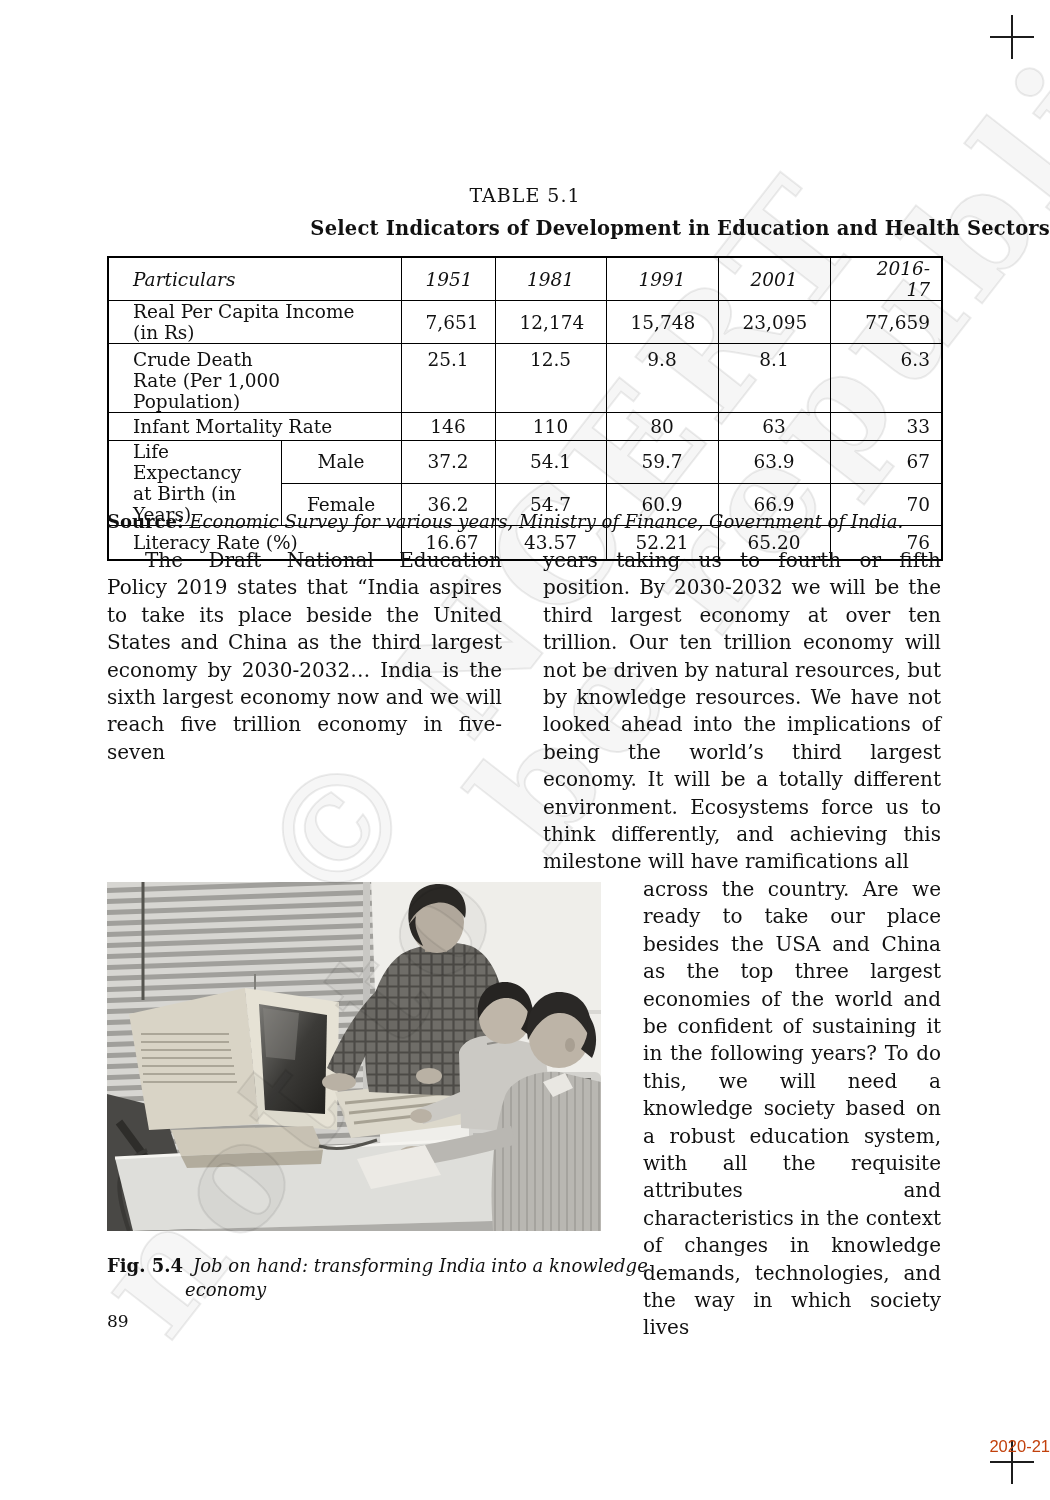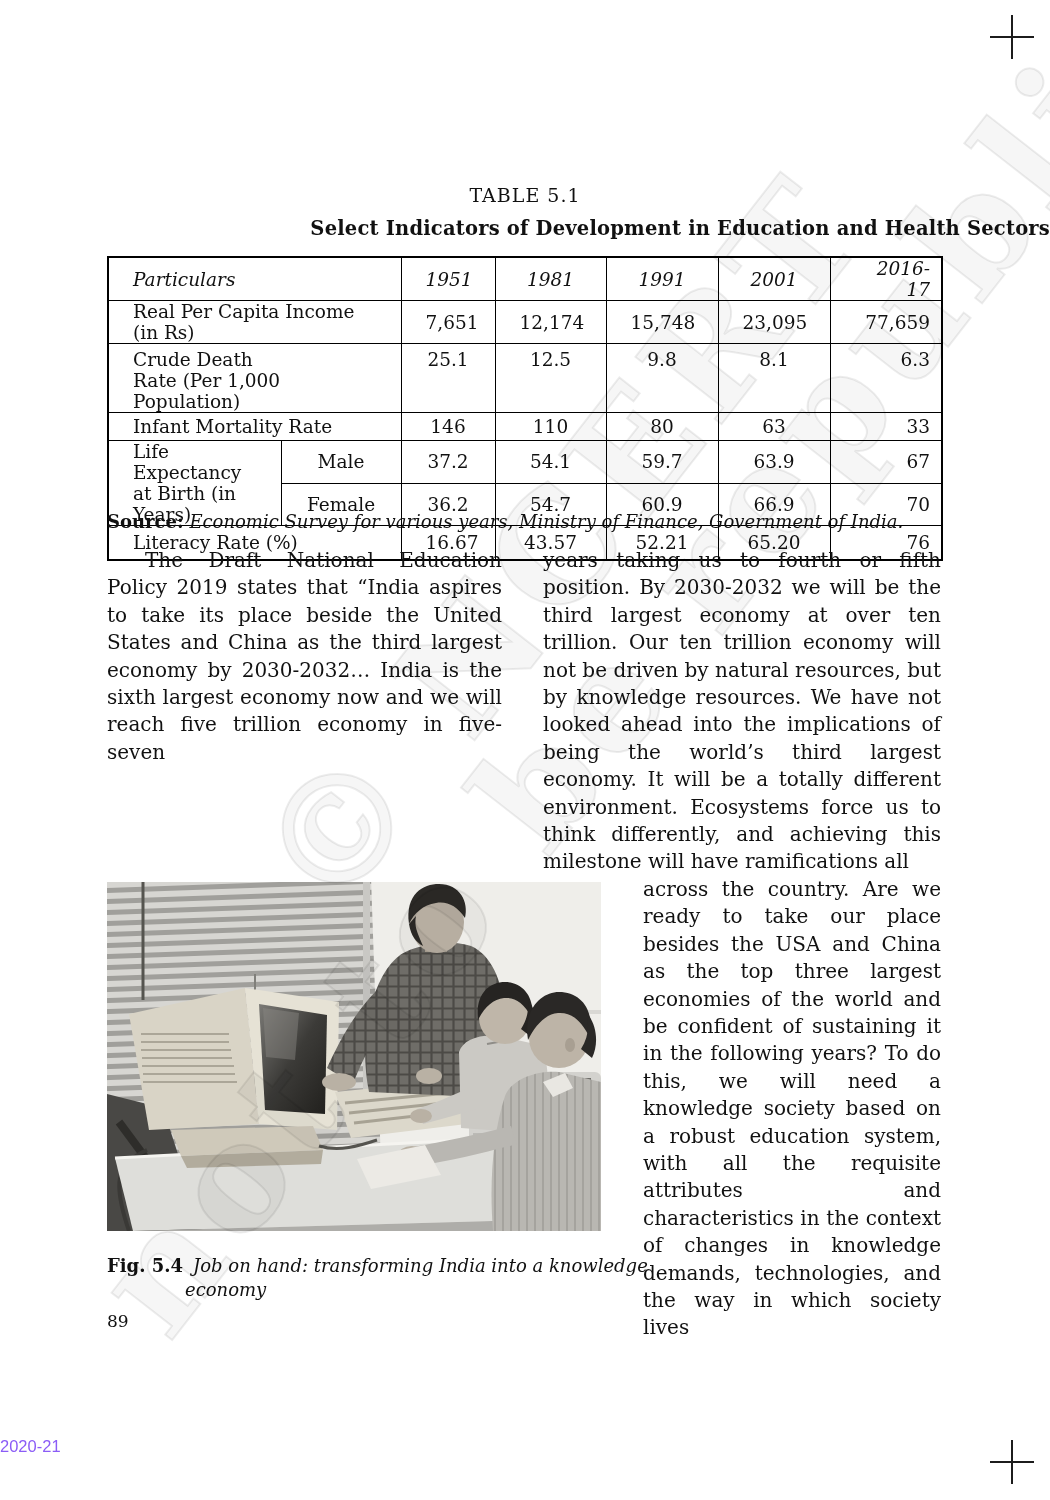--- a/index.html
+++ b/index.html
@@ -65,22 +65,22 @@
   .figure{position:absolute;left:107px;top:882px;width:494px;height:349px;}
   .figure svg{display:block;width:494px;height:349px;}
   .caption{position:absolute;left:107px;top:1236px;width:514px;font-size:18px;
     line-height:24px;font-style:italic;padding-left:78px;text-indent:-78px;}
   .caption .figlab{font-style:normal;font-weight:bold;padding-right:10px;}
   
   .runfoot{position:absolute;left:107px;top:1311px;width:834px;display:flex;
     justify-content:space-between;align-items:baseline;font-size:16.5px;}
   .runfoot .head{letter-spacing:1.2px;word-spacing:6px;}
   .runfoot .pno{font-size:17px;}
-  .folio{position:absolute;left:0;top:1437px;width:1050px;text-align:left;
-    font-family:"Liberation Sans",sans-serif;font-size:16.5px;color:#8b5cf6;}
+  .folio{position:absolute;left:0;top:1437px;width:1050px;text-align:right;
+    font-family:"Liberation Sans",sans-serif;font-size:16.5px;color:#c2410c;}
 </style>
 </head>
 <body>
 
 <div class="cropmark top">
     <div class="h"></div>
     <div class="v"></div>
   </div>
 <div class="cropmark bottom">
     <div class="h"></div>

